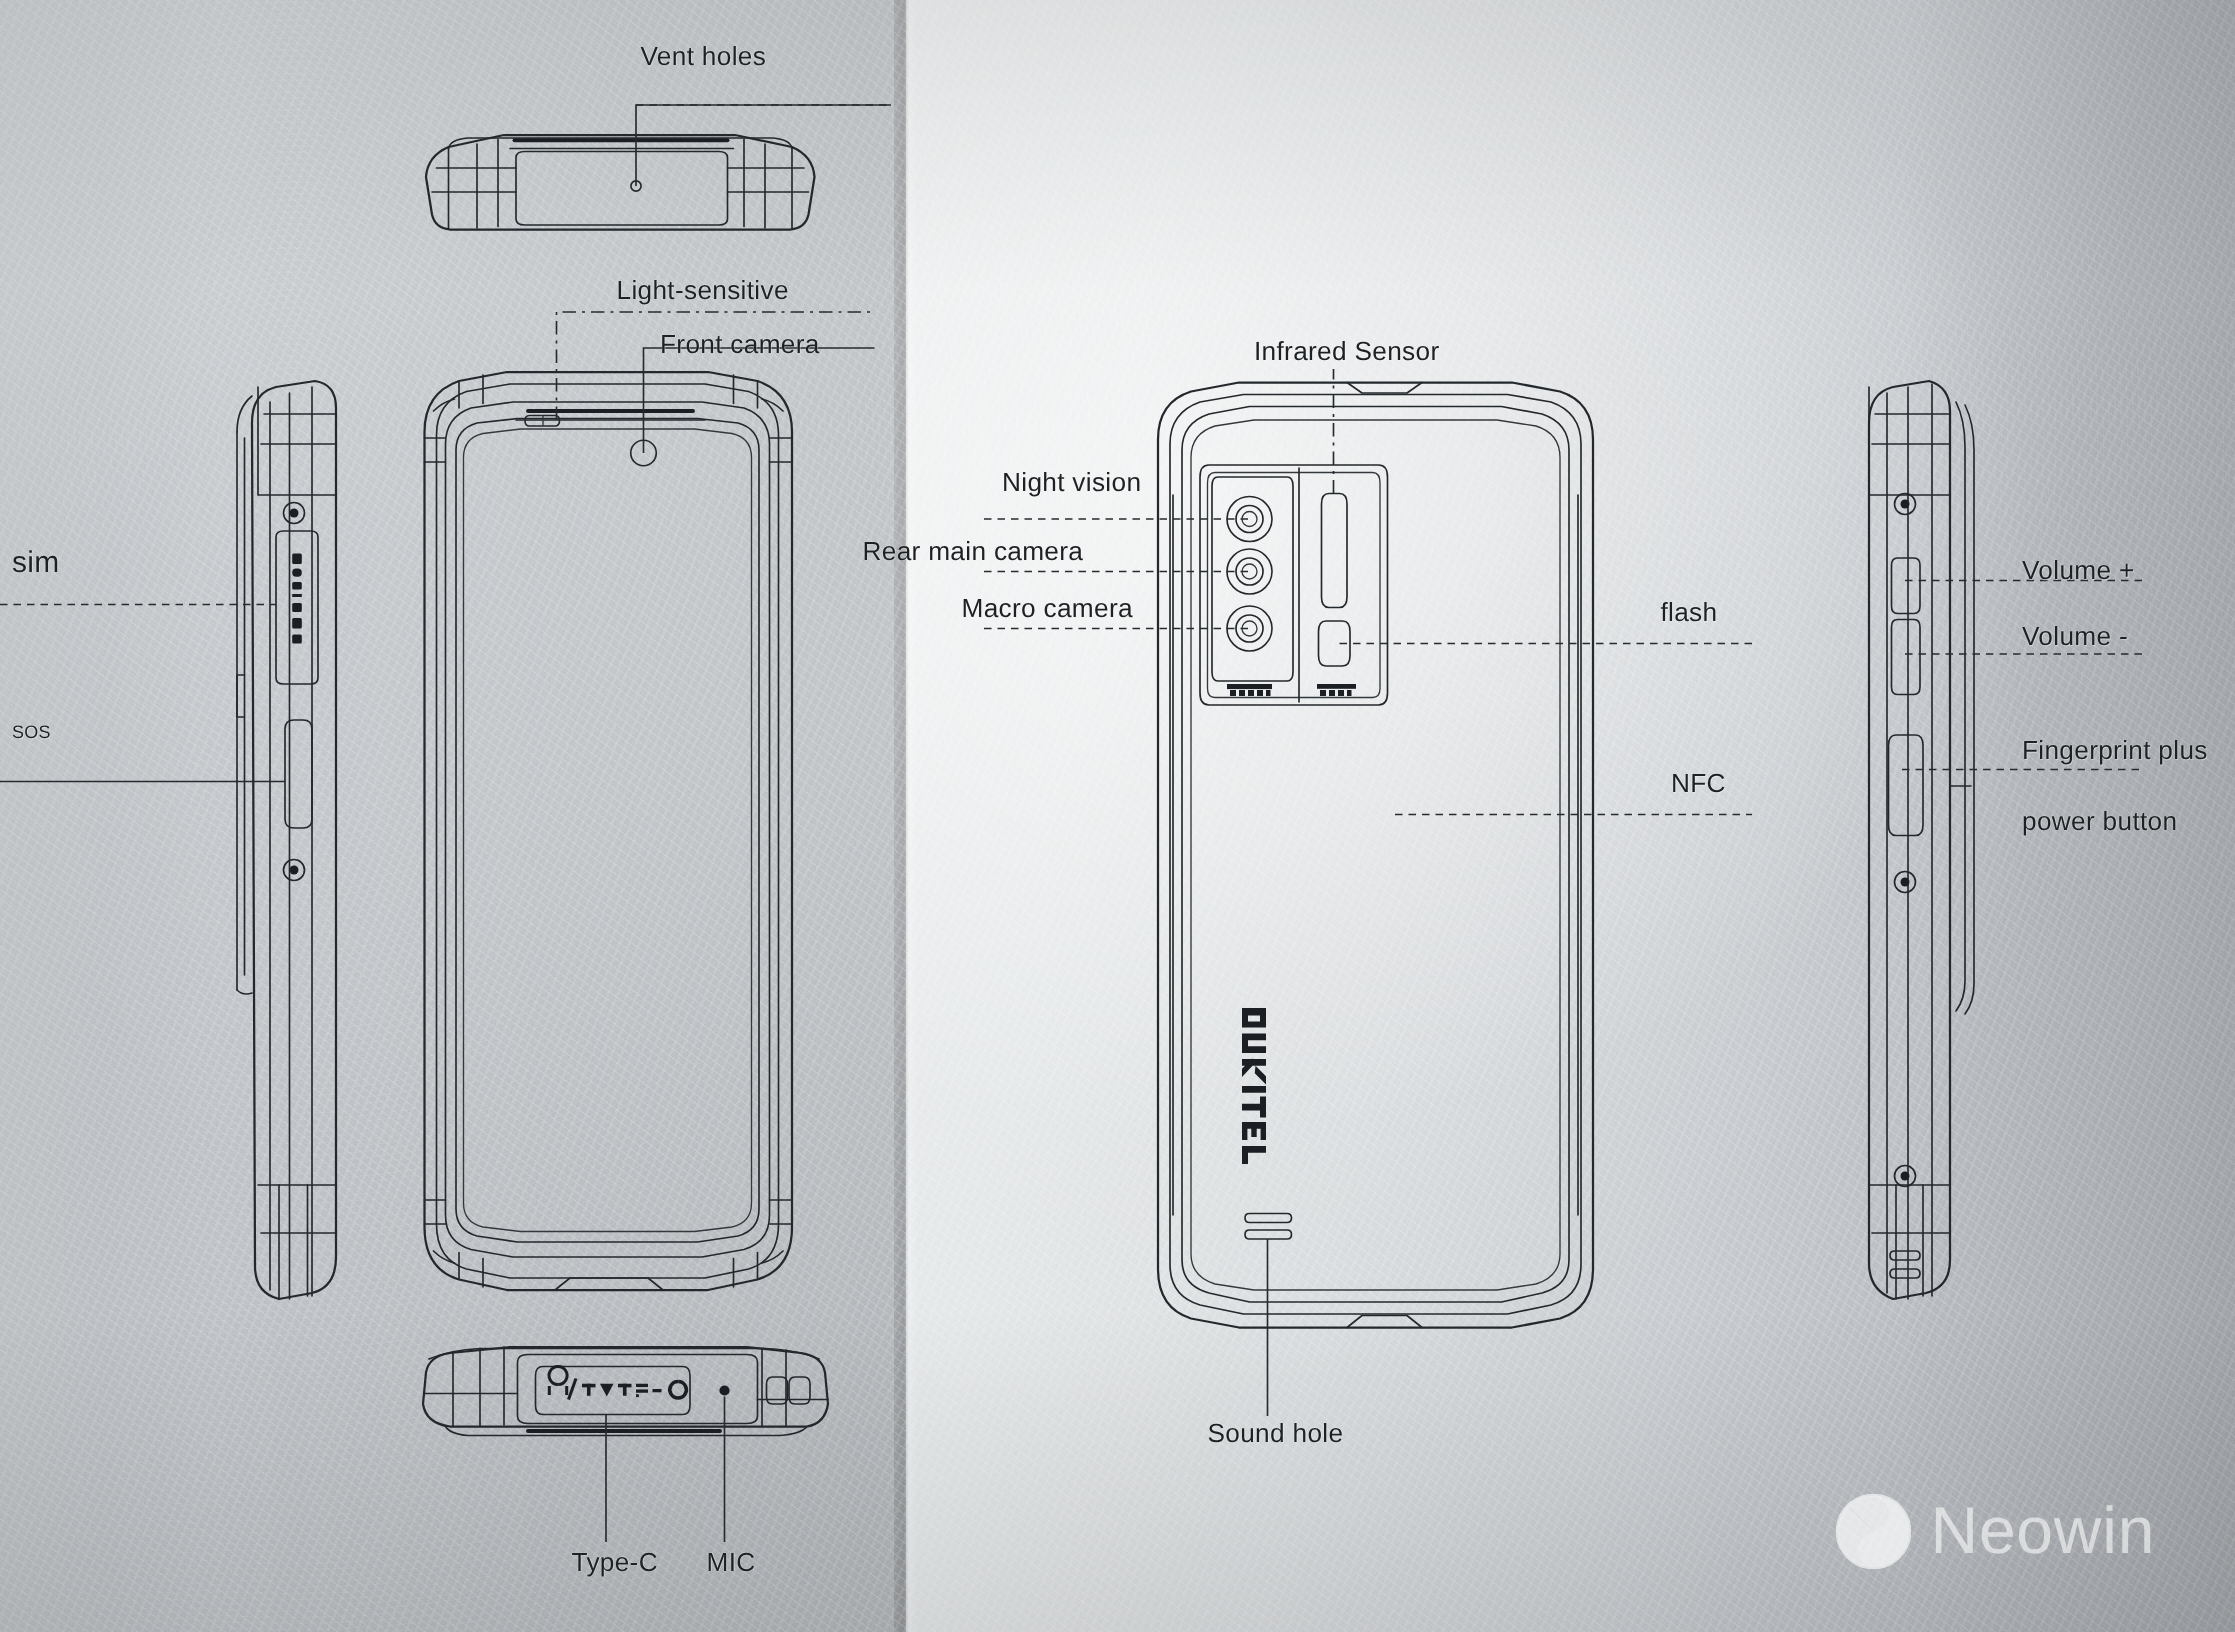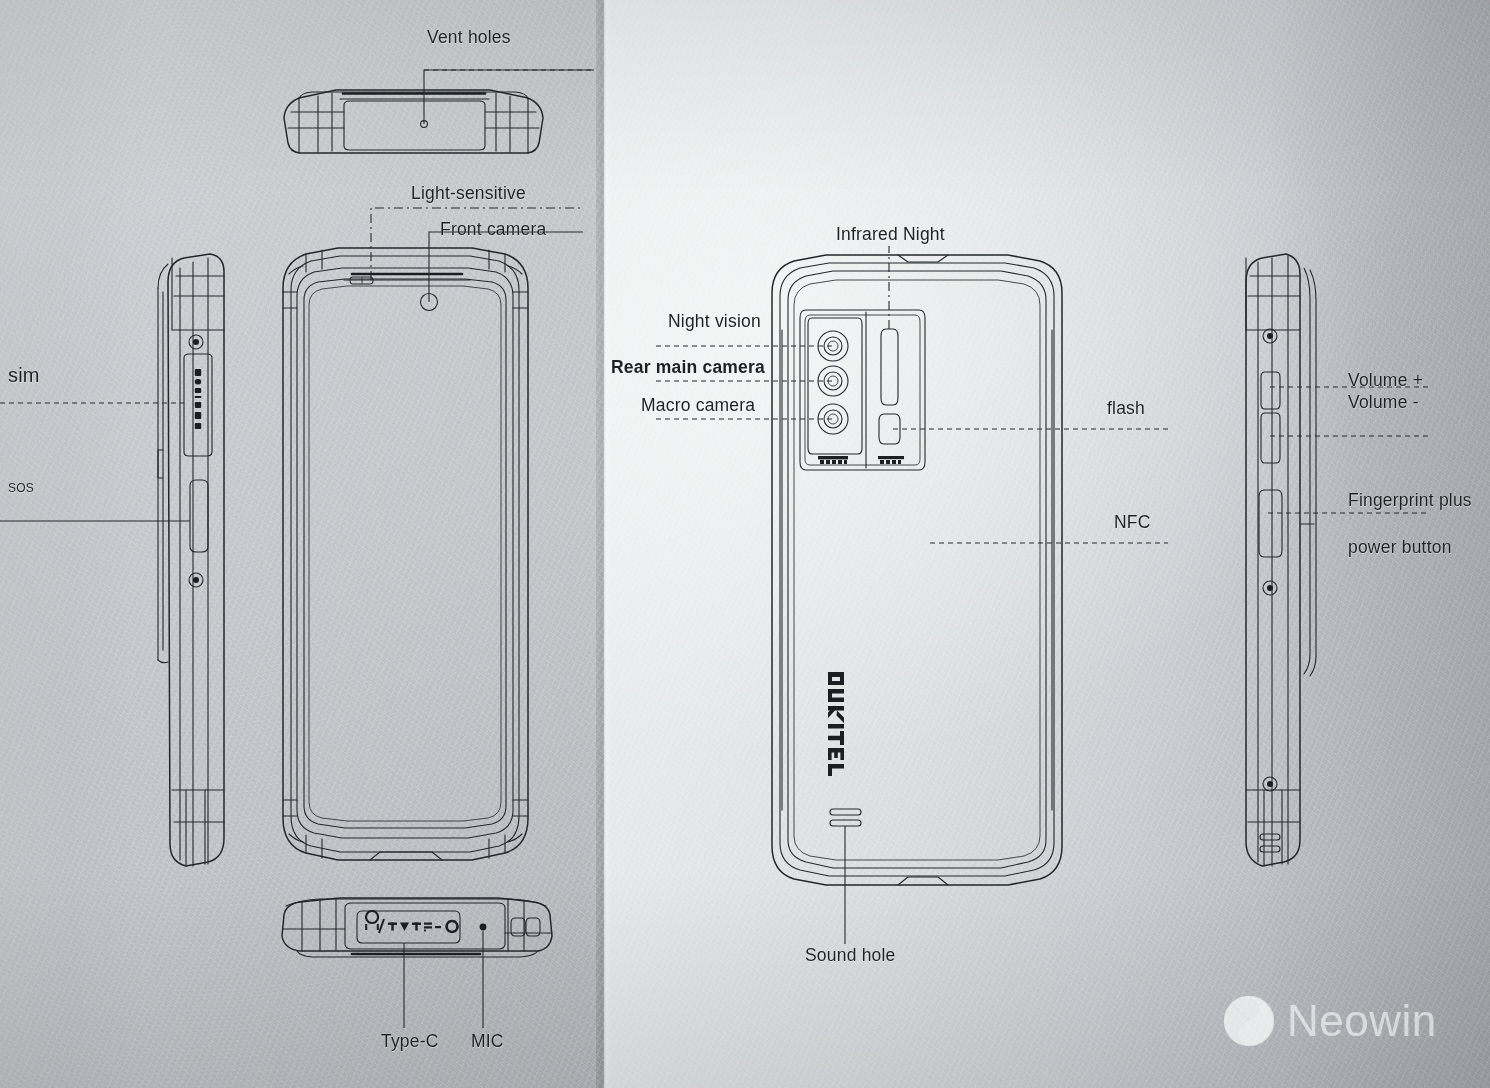--- a/index.html
+++ b/index.html
@@ -417,37 +417,37 @@
   <div class="lbl" style="left:440px; top:219px;text-align:right;">Front camera</div>
 
   <div class="lbl" style="left:8px; top:363px; font-size:20px;">sim</div>
 
   <div class="lbl" style="left:8px; top:481px; font-size:12px;">SOS</div>
 
   <div class="lbl" style="left:381px; top:1031px;">Type-C</div>
 
   <div class="lbl" style="left:471px; top:1031px;">MIC</div>
 
-  <div class="lbl" style="left:836px; top:224px;">Infrared Night</div>
+  <div class="lbl" style="left:836px; top:224px;">Infrared Sensor</div>
 
   <div class="lbl" style="left:668px; top:311px;">Night vision</div>
 
-  <div class="lbl" style="left:611px; top:357px;font-weight:bold;">Rear main camera</div>
+  <div class="lbl" style="left:575px; top:357px;">Rear main camera</div>
 
   <div class="lbl" style="left:641px; top:395px;">Macro camera</div>
 
   <div class="lbl" style="left:1107px; top:398px;">flash</div>
 
   <div class="lbl" style="left:1114px; top:512px;">NFC</div>
 
   <div class="lbl" style="left:805px; top:945px;">Sound hole</div>
 
   <div class="lbl" style="left:1348px; top:370px;">Volume +</div>
 
-  <div class="lbl" style="left:1348px; top:392px;">Volume -</div>
+  <div class="lbl" style="left:1348px; top:414px;">Volume -</div>
 
   <div class="lbl two" style="left:1348px; top:489px;">Fingerprint plus</div>
 
   <div class="lbl two" style="left:1348px; top:514px;margin-top:22px;">power button</div>
 
   <div id="wm">
     <svg width="50" height="50" viewBox="0 0 50 50">
       <defs>
         <clipPath id="cc">
             <circle cx="25" cy="25" r="24"></circle>

